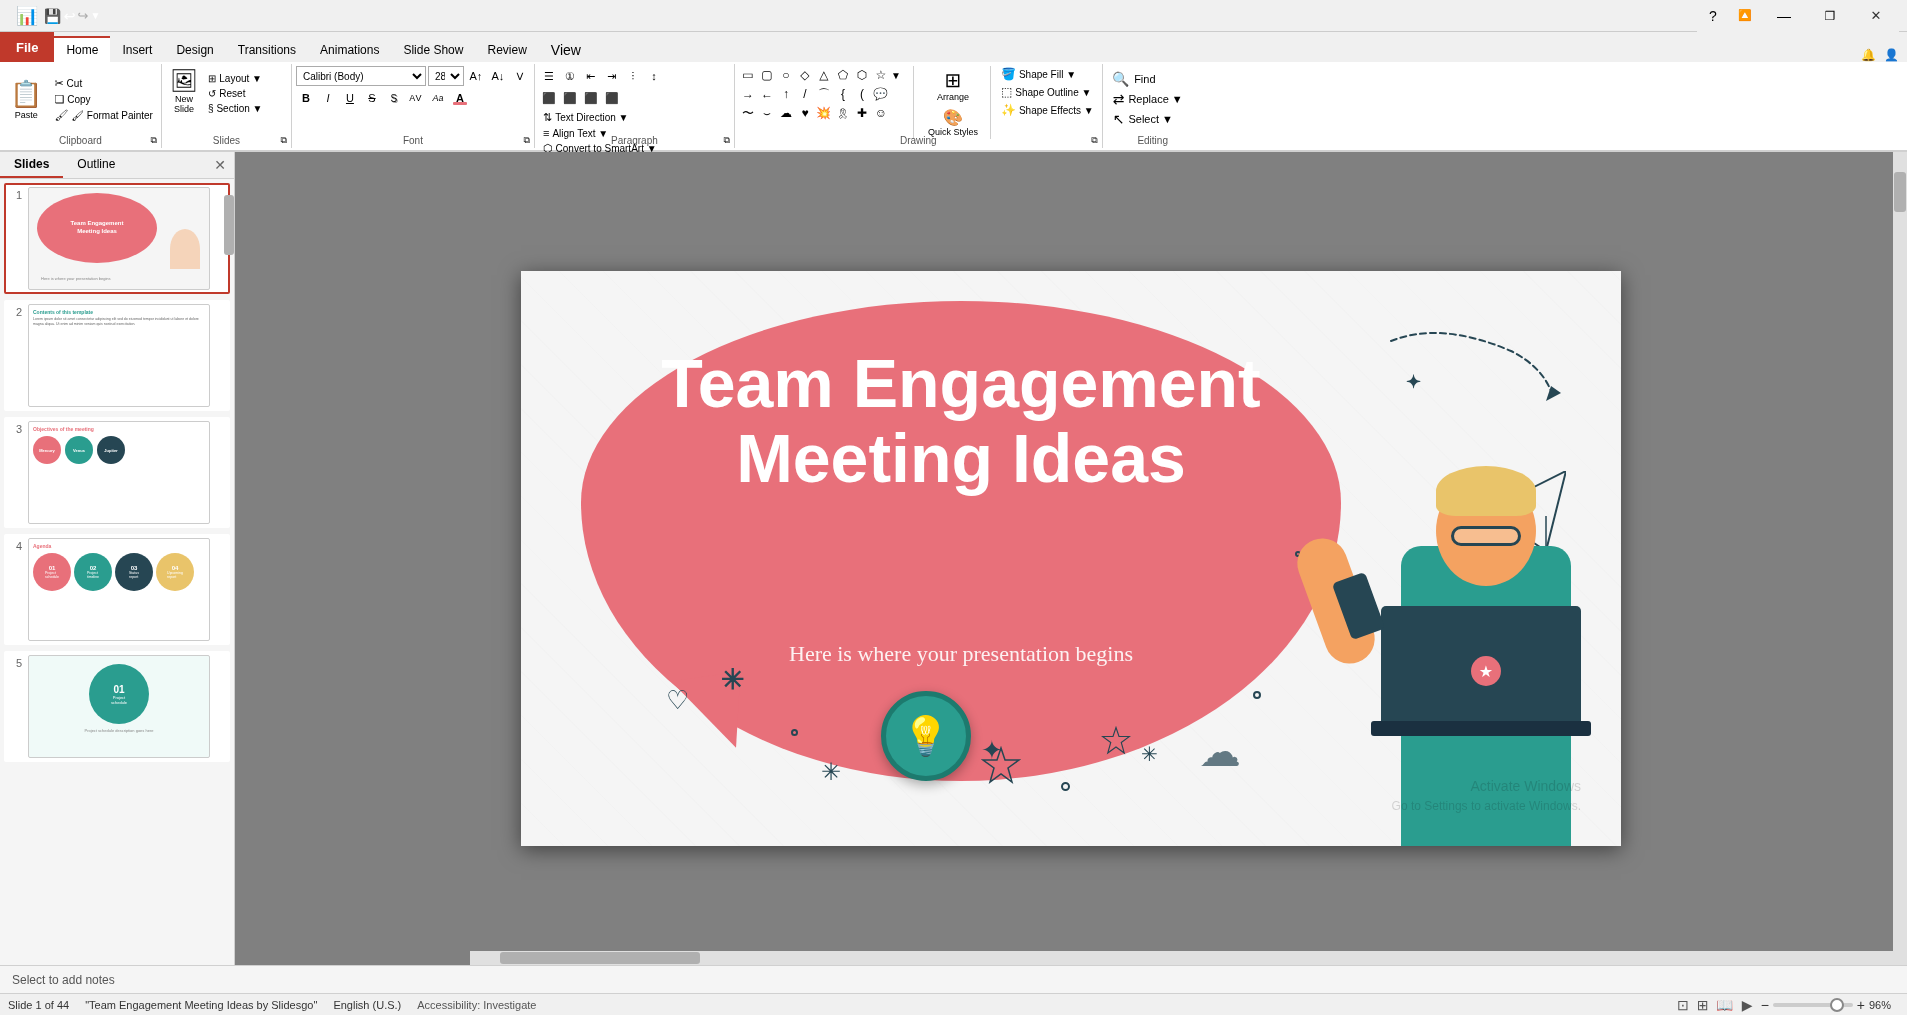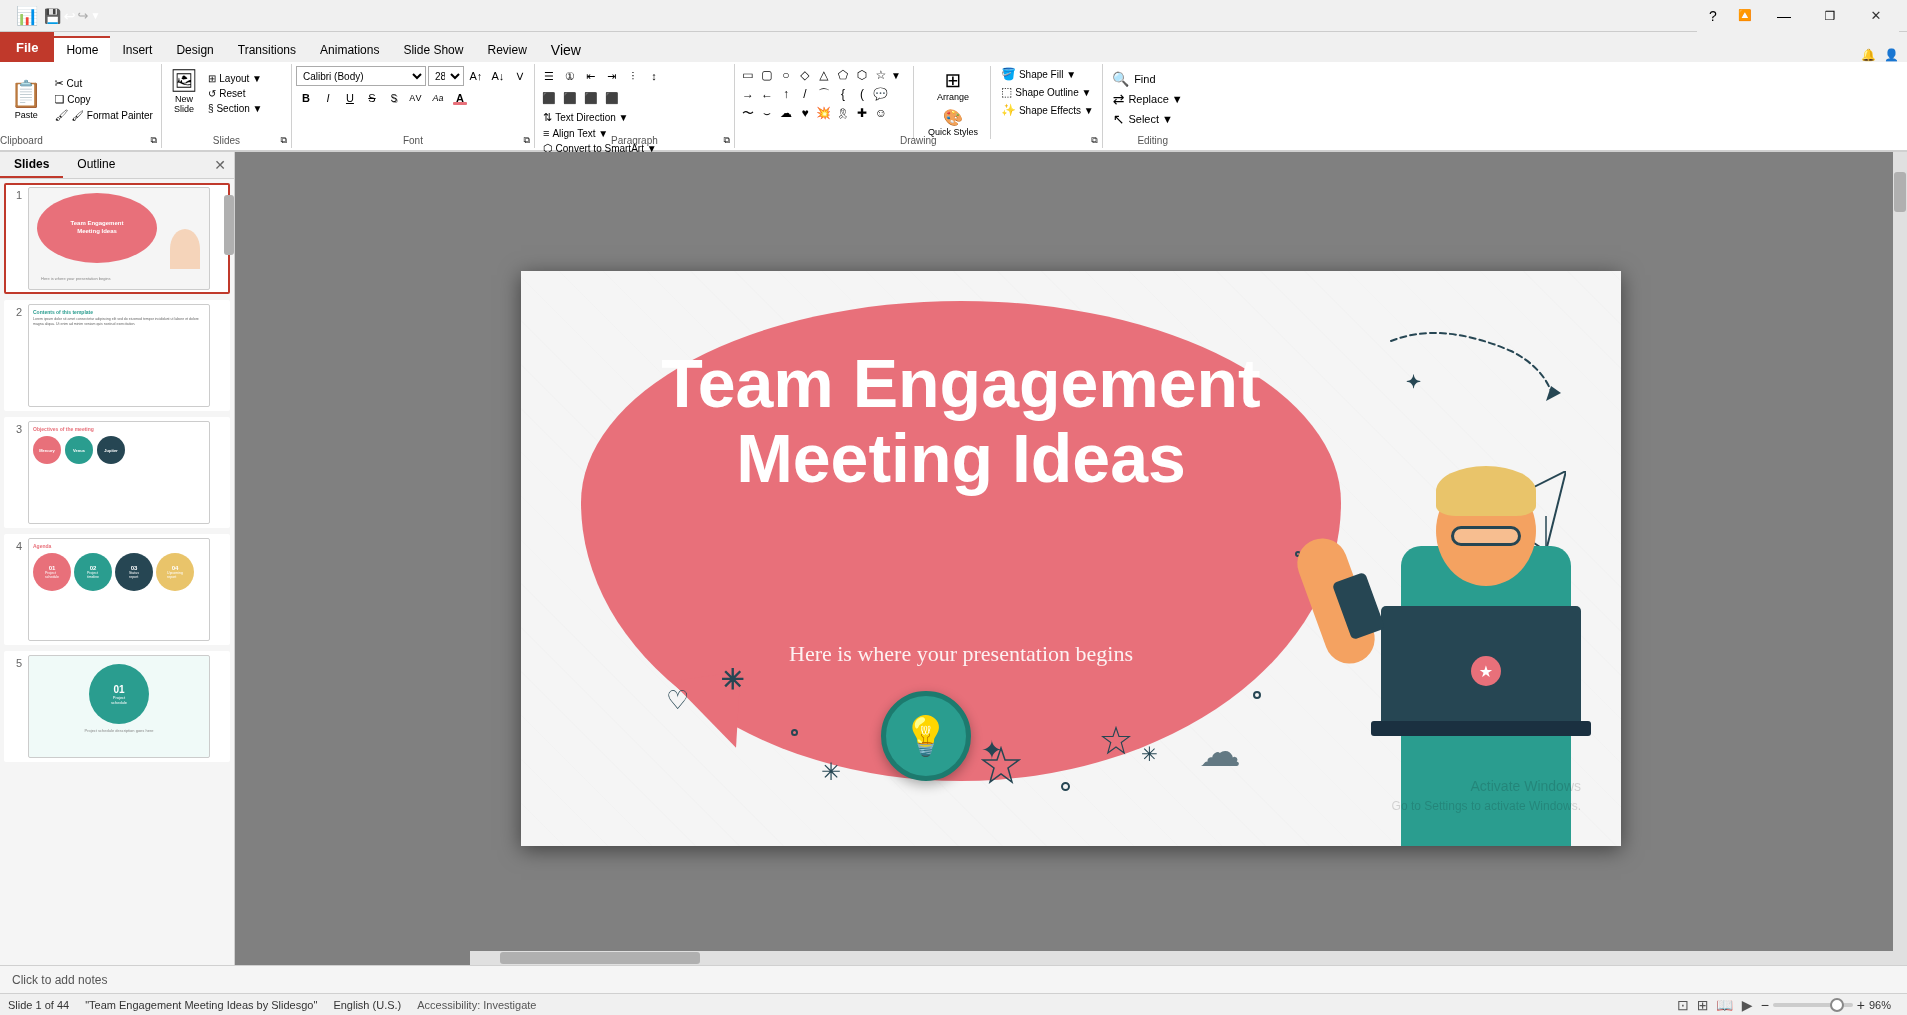--- a/index.html
+++ b/index.html
@@ -100,21 +100,21 @@
         <div class="small-btn">
           <span style="font-size:11px;">❏</span>
           <span style="font-size:10px;">Copy</span>
         </div>
         <div class="small-btn">
           <span style="font-size:11px;">🖌</span>
           <span style="font-size:10px;text-align:right;">🖌 Format Painter</span>
         </div>
       </div>
     </div>
-    <div style="font-size:10px;color:#555;position:absolute;bottom:2px;left:0;right:0;">Clipboard</div>
+    <div style="font-size:10px;color:#555;text-align:center;position:absolute;bottom:2px;left:0;right:0;">Clipboard</div>
     <div style="position:absolute;bottom:2px;right:4px;font-size:9px;cursor:pointer;">⧉</div>
   </div>
 
   <div style="display:flex;flex-direction:column;border-right:1px solid #d0d0d0;padding:2px 4px;position:relative;min-width:130px;">
     <div style="display:flex;flex:1;gap:2px;padding-bottom:14px;align-items:flex-start;">
       <div style="display:flex;flex-direction:column;align-items:center;justify-content:center;padding:2px 4px;cursor:pointer;border-radius:2px;">
         <span style="font-size:22px;">🖼</span>
         <span style="font-size:9px;text-align:center;">New<br>Slide</span>
       </div>
       <div style="display:flex;flex-direction:column;gap:2px;justify-content:center;margin-top:6px;">
@@ -476,21 +476,21 @@
     <div style="position:absolute;right:0;top:0;bottom:0;width:14px;background:#e0e0e0;">
       <div style="width:12px;height:40px;background:#b0b0b0;margin:1px;border-radius:3px;margin-top:20px;"></div>
     </div>
     <div style="position:absolute;bottom:0;left:235px;right:14px;height:14px;background:#e0e0e0;">
       <div style="height:12px;width:200px;background:#b0b0b0;margin:1px;border-radius:3px;margin-left:30px;"></div>
     </div>
   </div>
 </div>
 
 <div style="height:28px;background:#f5f5f5;border-top:1px solid #d0d0d0;display:flex;align-items:center;padding:0 12px;font-size:12px;color:#555;cursor:pointer;">
-  <span>Click to add notes</span>
+  <span>Select to add notes</span>
 </div>
 
 <div style="height:22px;background:#f0f0f0;border-top:1px solid #d0d0d0;display:flex;align-items:center;padding:0 8px;font-size:11px;color:#333;gap:16px;">
   <span>Slide 1 of 44</span>
   <span>"Team Engagement Meeting Ideas by Slidesgo"</span>
   <span style="cursor:pointer;">English (U.S.)</span>
   <span style="cursor:pointer;color:#555;">Accessibility: Investigate</span>
 
   <div style="margin-left:auto;display:flex;align-items:center;gap:8px;">
     <span style="font-size:14px;cursor:pointer;color:#555;" title="Normal">⊡</span>

